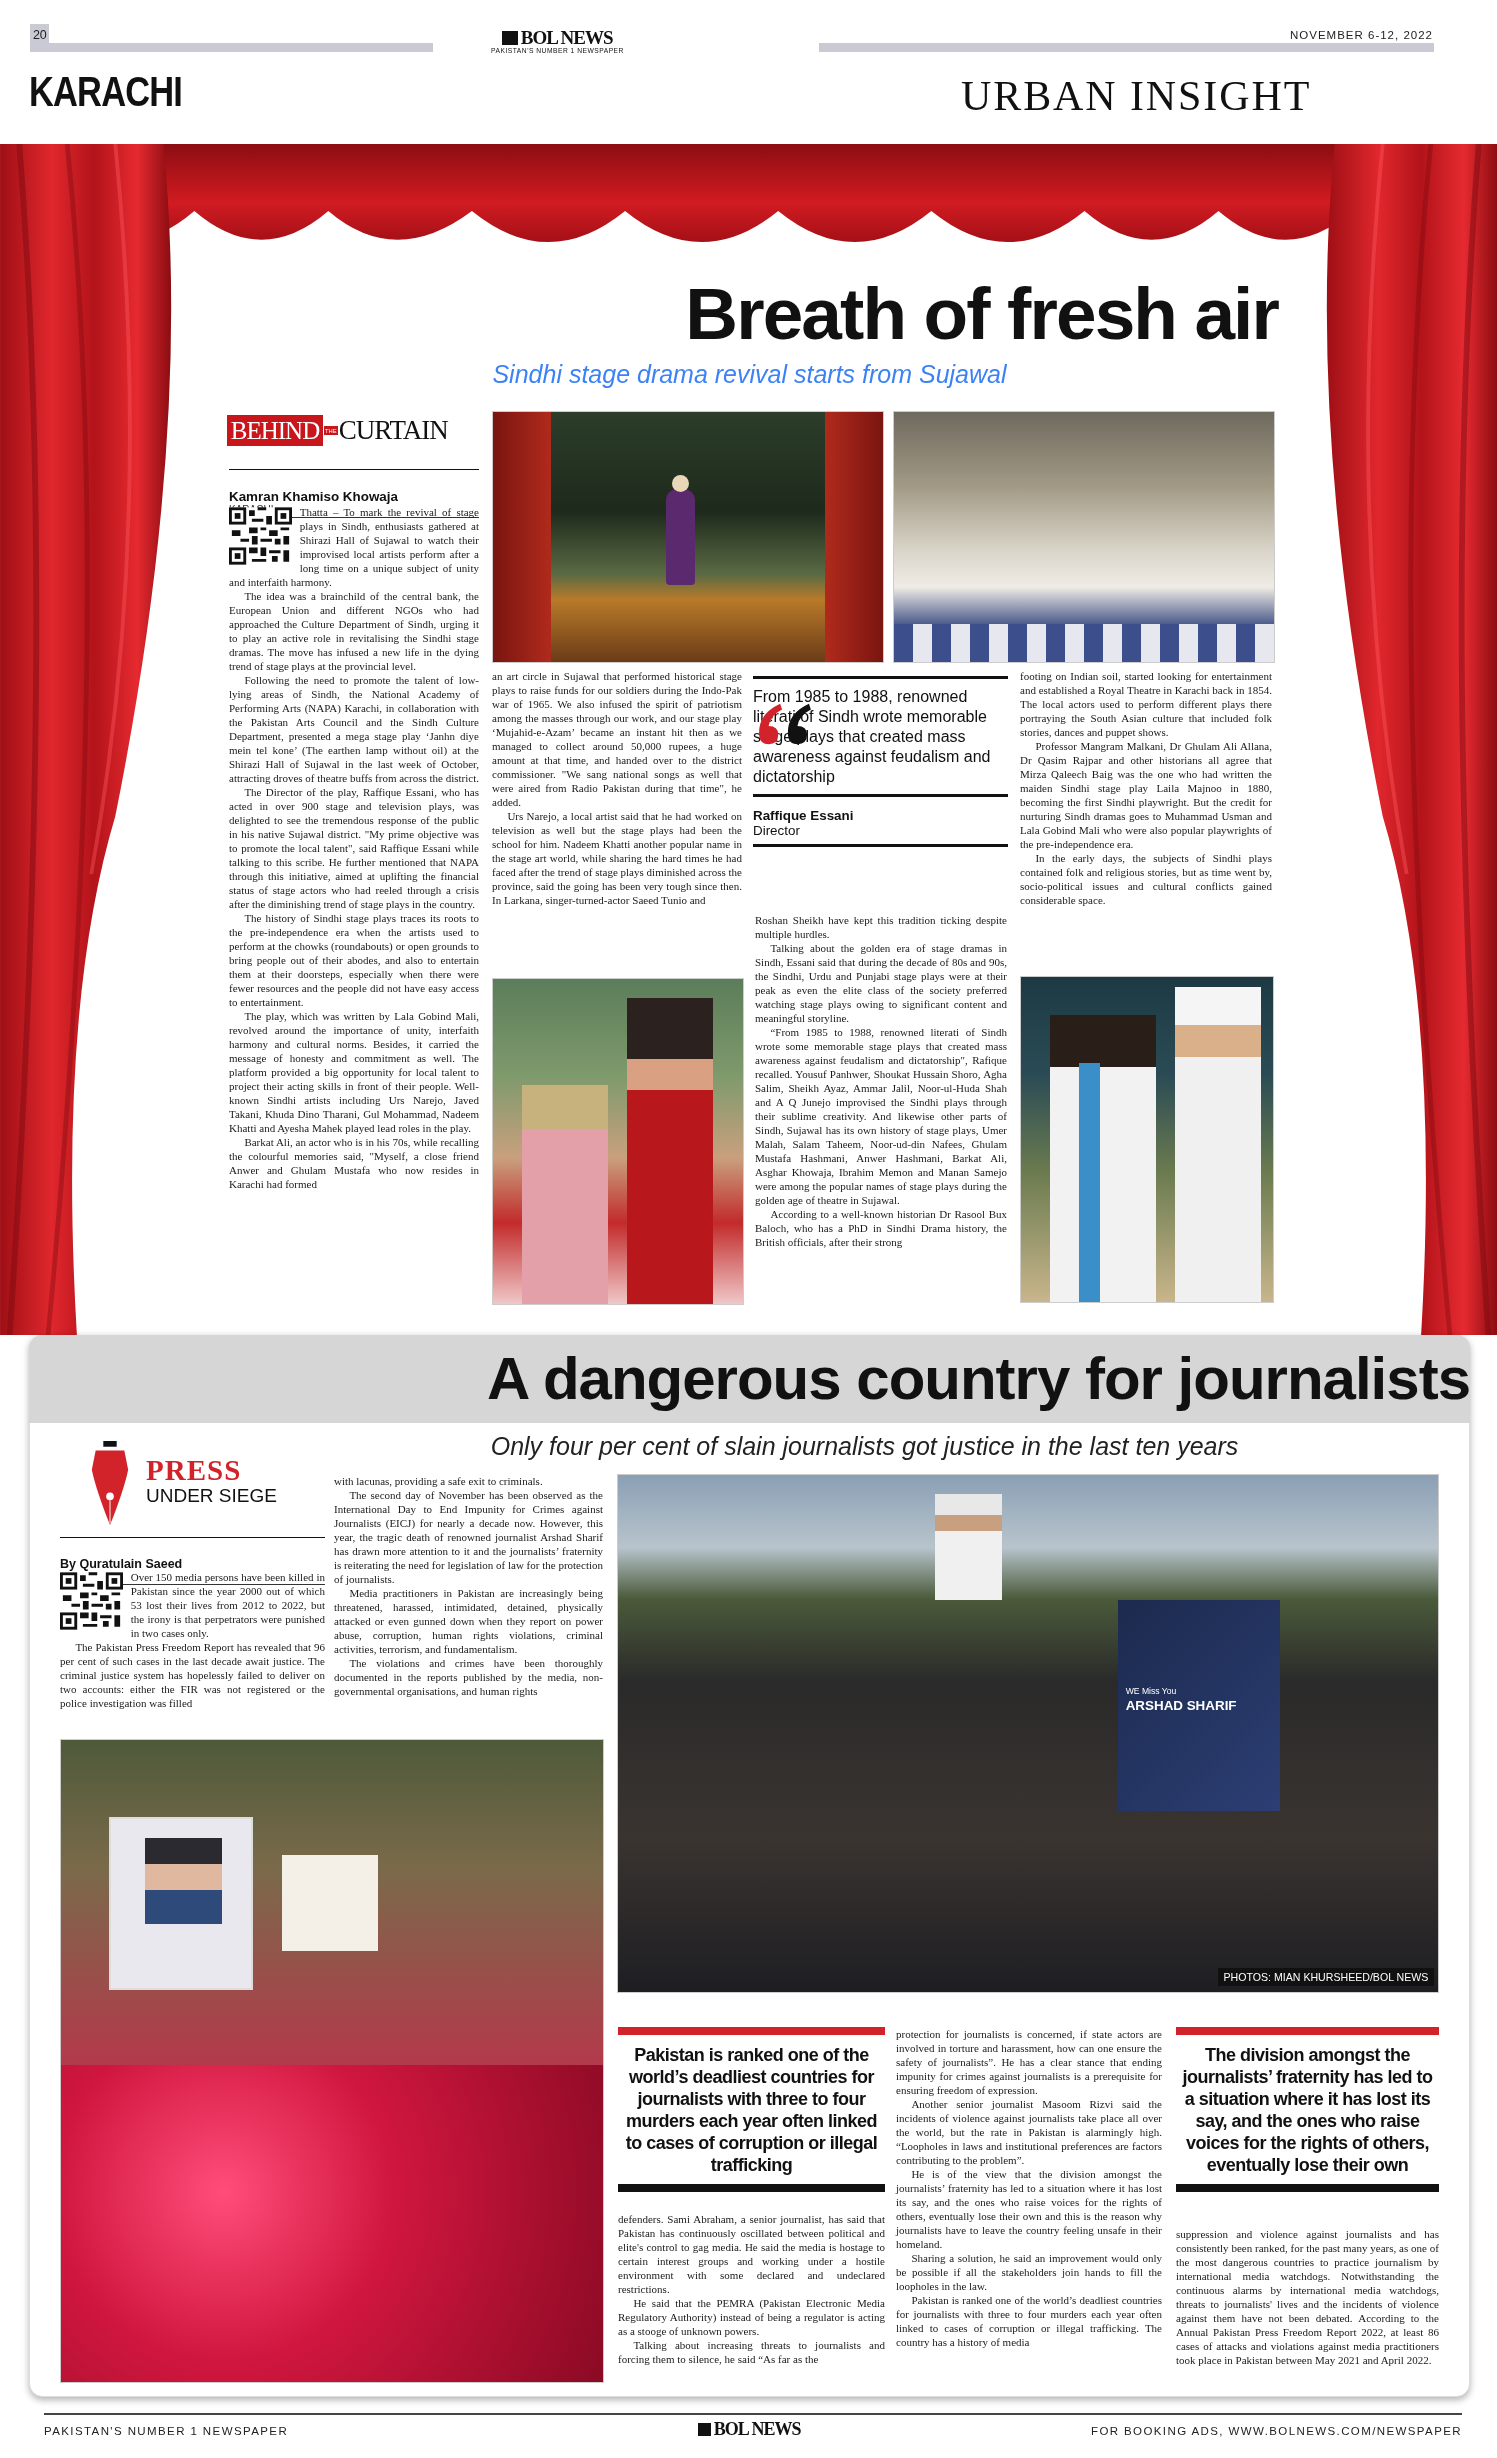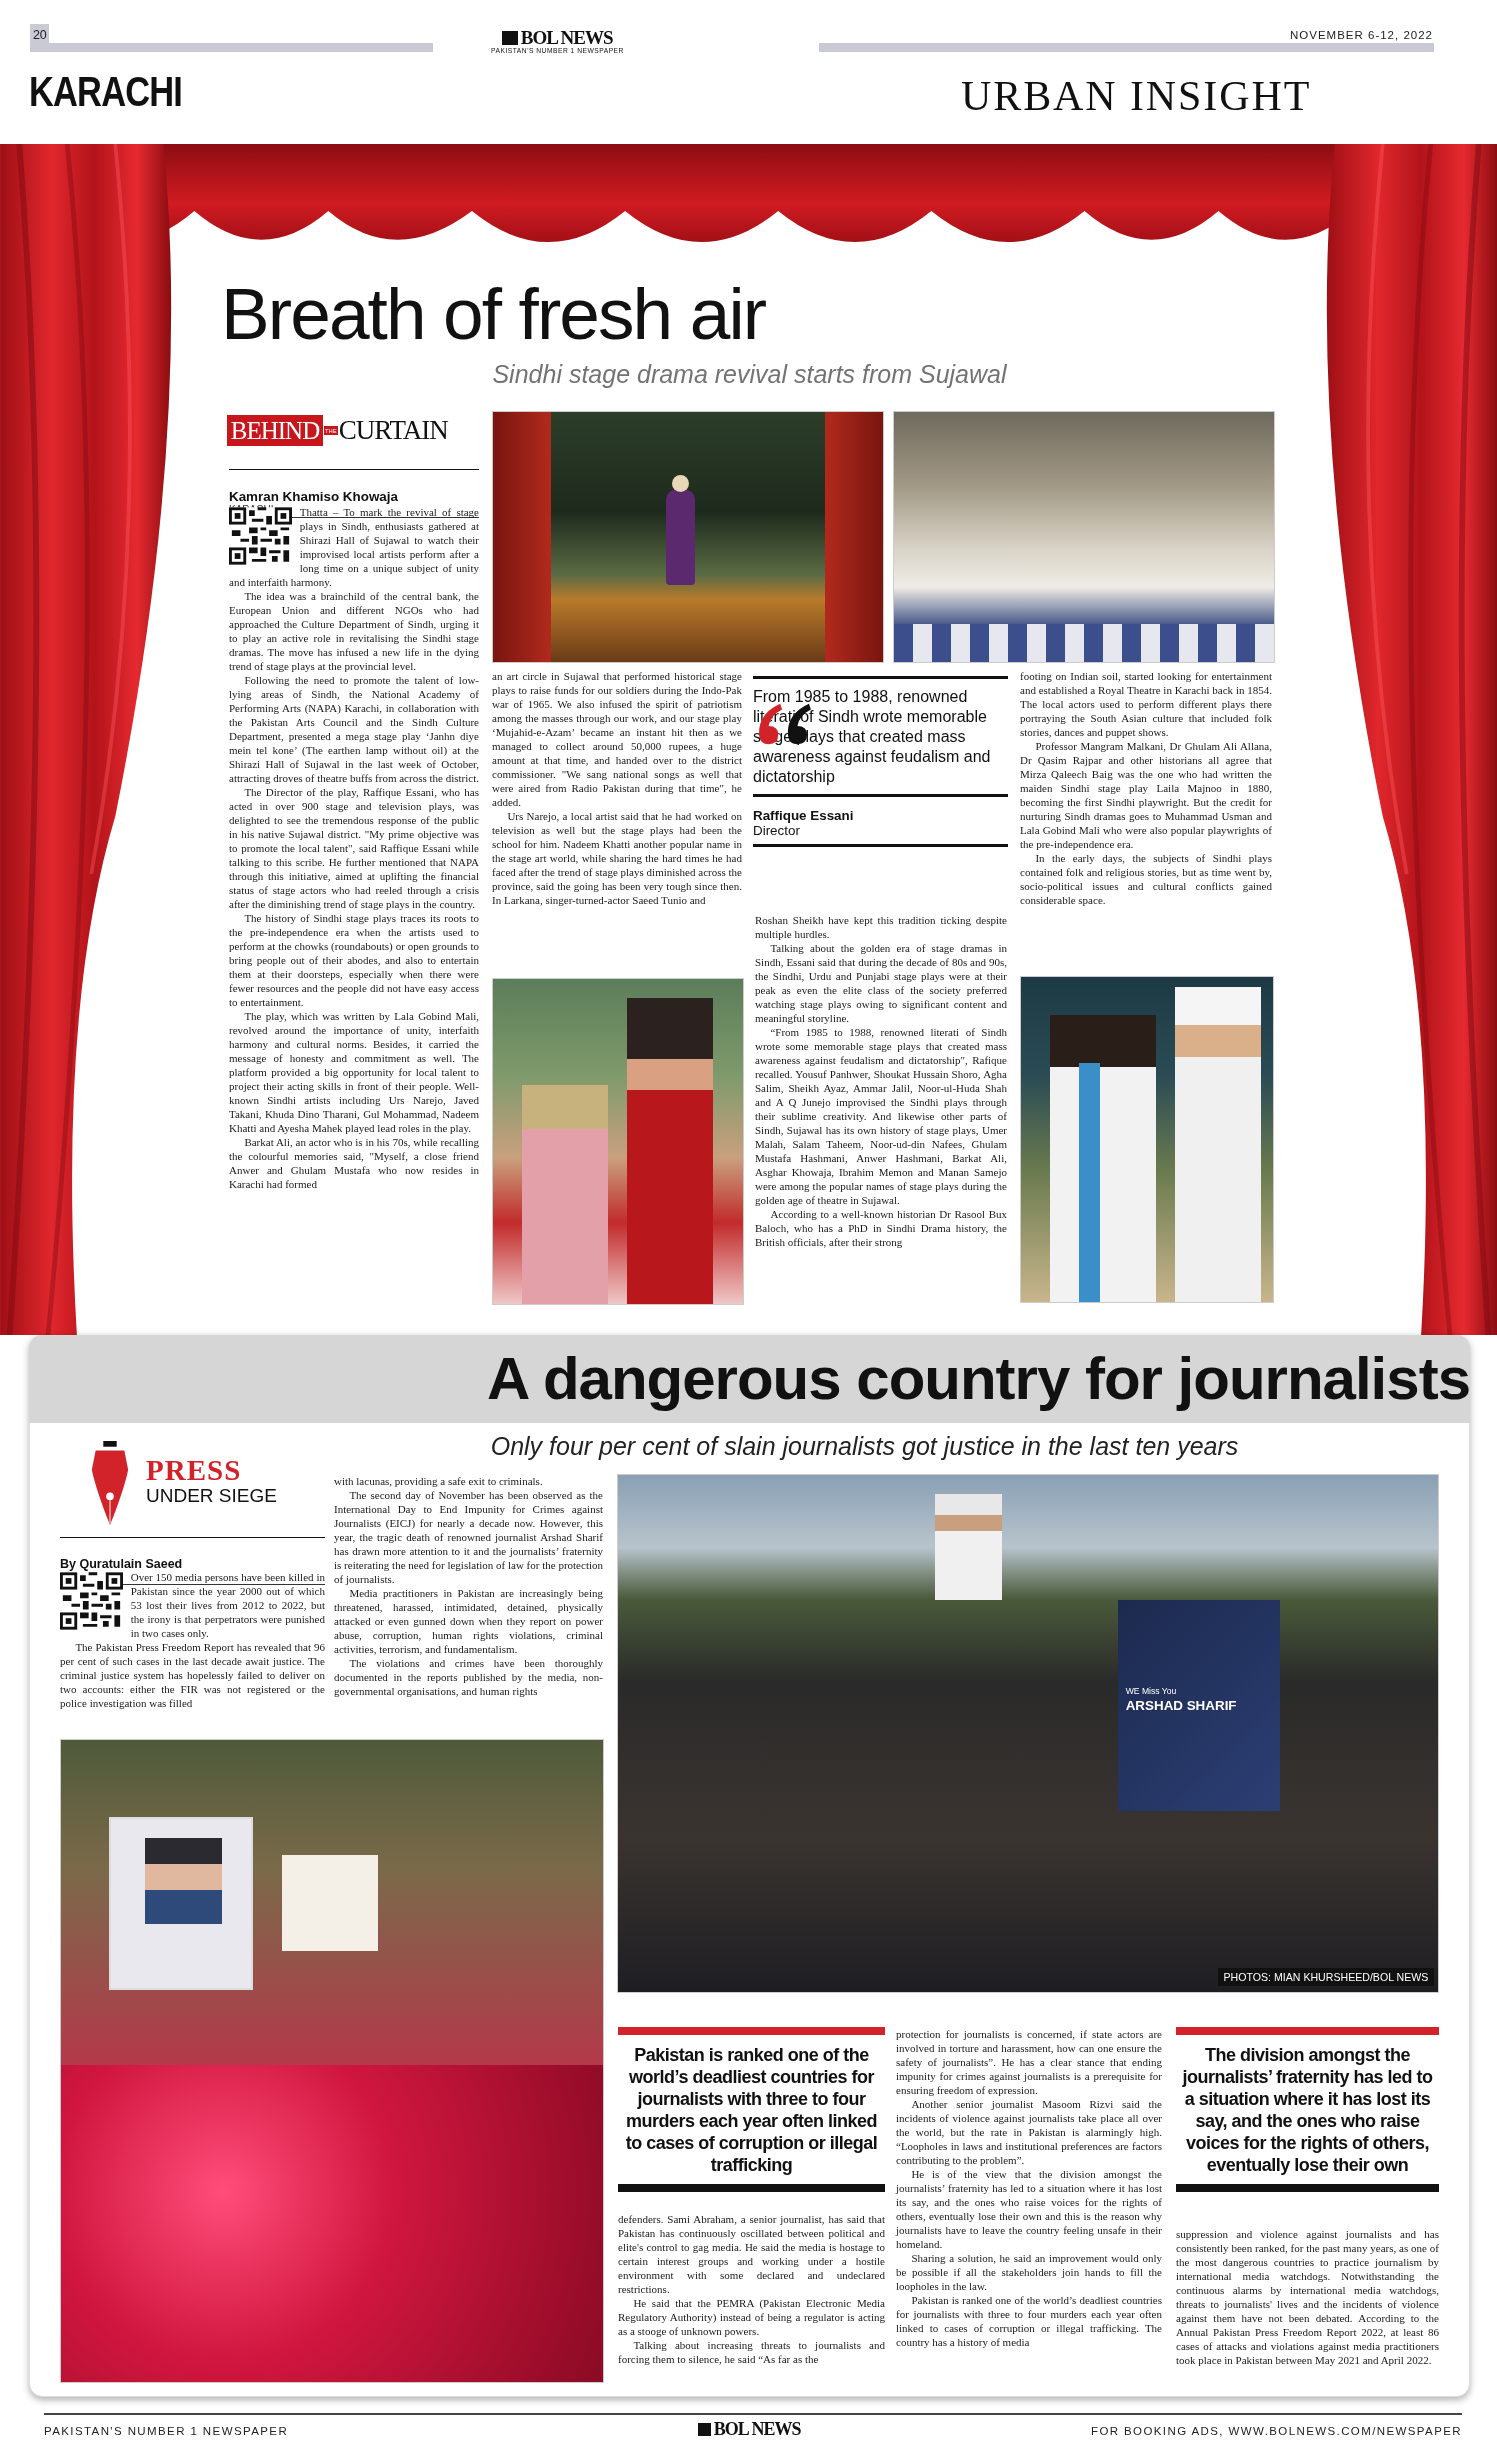--- a/index.html
+++ b/index.html
@@ -64,22 +64,22 @@
   <path d="M70 0 Q120 500 50 1240" stroke="#7d0a0f" stroke-width="5" fill="none" opacity=".4"></path>
   <path d="M120 0 Q160 400 95 760" stroke="#ff5b5f" stroke-width="4" fill="none" opacity=".4"></path>
 </svg>
 <svg class="abs" style="left:1277px;top:144px" width="221" height="1191" viewBox="0 0 230 1240">
   <path d="M230 0 H60 Q30 300 110 700 Q170 900 150 1240 H230 Z" fill="url(#cv)"></path>
   <path d="M210 0 Q170 500 220 1240" stroke="#7d0a0f" stroke-width="6" fill="none" opacity=".5"></path>
   <path d="M160 0 Q110 500 180 1240" stroke="#7d0a0f" stroke-width="5" fill="none" opacity=".4"></path>
   <path d="M110 0 Q70 400 135 760" stroke="#ff5b5f" stroke-width="4" fill="none" opacity=".4"></path>
 </svg>
 
-<div class="abs sans" style="left:221px;top:271px;width:1057px;text-align:left;font-size:73px;font-weight:400;letter-spacing:-1.9px;line-height:85px">Breath of fresh air</div>
-<div class="abs sans" style="left:221px;top:359px;width:1057px;text-align:center;font-size:25px;font-style:italic;line-height:31px;color:#737373">Sindhi stage drama revival starts from Sujawal</div>
+<div class="abs sans" style="left:221px;top:271px;width:1057px;text-align:right;font-size:73px;font-weight:700;letter-spacing:-1.9px;line-height:85px">Breath of fresh air</div>
+<div class="abs sans" style="left:221px;top:359px;width:1057px;text-align:center;font-size:25px;font-style:italic;line-height:31px;color:#3b82f6">Sindhi stage drama revival starts from Sujawal</div>
 
 <div class="abs" style="left:227px;top:415px;width:252px;height:31px;display:flex;align-items:center">
   <span style="background:#c8161d;color:#fff;font-family:'Liberation Serif',serif;font-size:25px;padding:0 3.8px;line-height:31px;letter-spacing:-1px">BEHIND</span>
   <span style="background:#c8161d;color:#fff;font-size:5.8px;padding:1.9px 1px;margin:0 1px;font-family:'Liberation Sans',sans-serif">THE</span>
   <span style="font-family:'Liberation Serif',serif;font-size:27px;line-height:31px;letter-spacing:-1px">CURTAIN</span>
 </div>
 
 <div class="abs byline-rule" style="left:229px;top:469px;width:250px">
   <div class="sans" style="font-size:13.4px;font-weight:bold;line-height:15.4px">Kamran Khamiso Khowaja</div>
   <div class="sans" style="font-size:10px;color:#333;border-bottom:1px solid #333;padding-bottom:1.9px">KARACHI</div>

